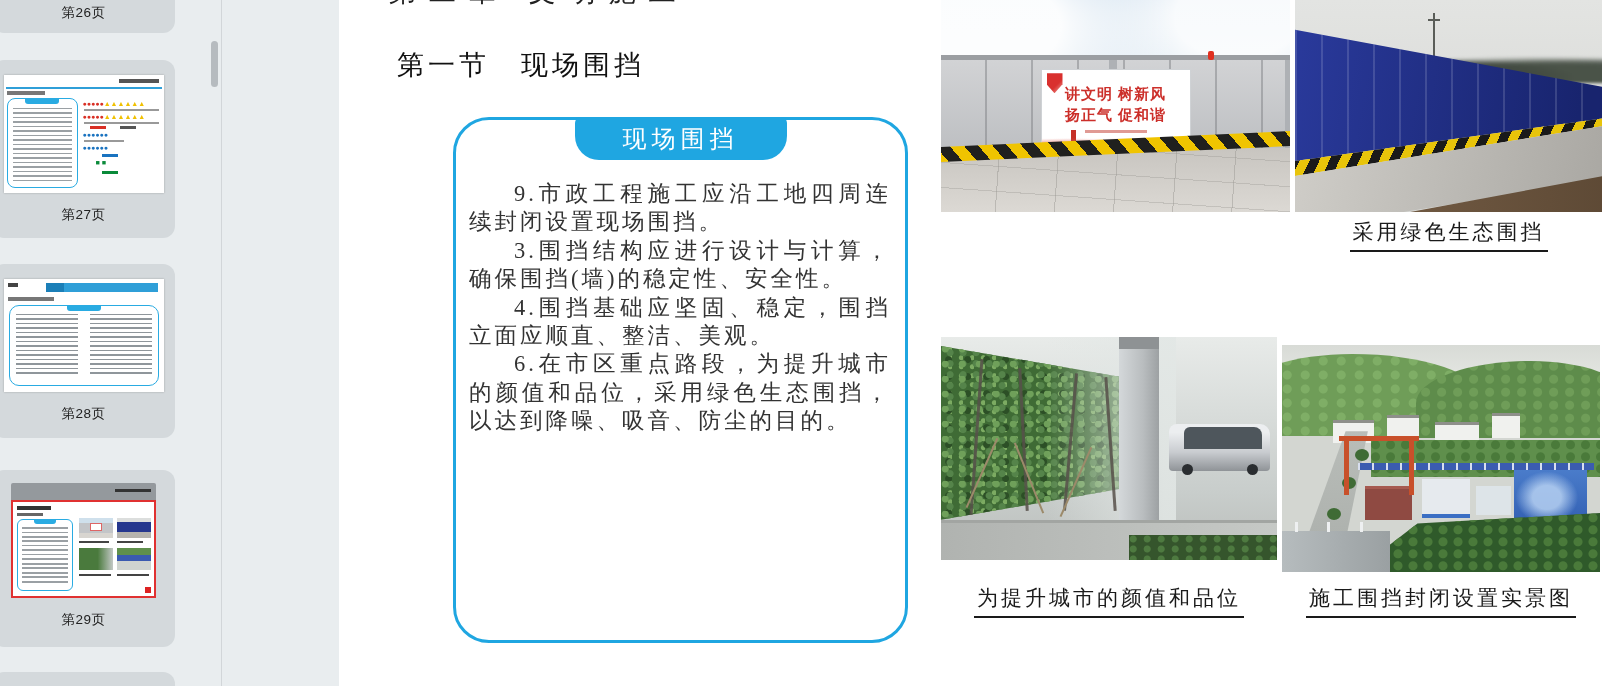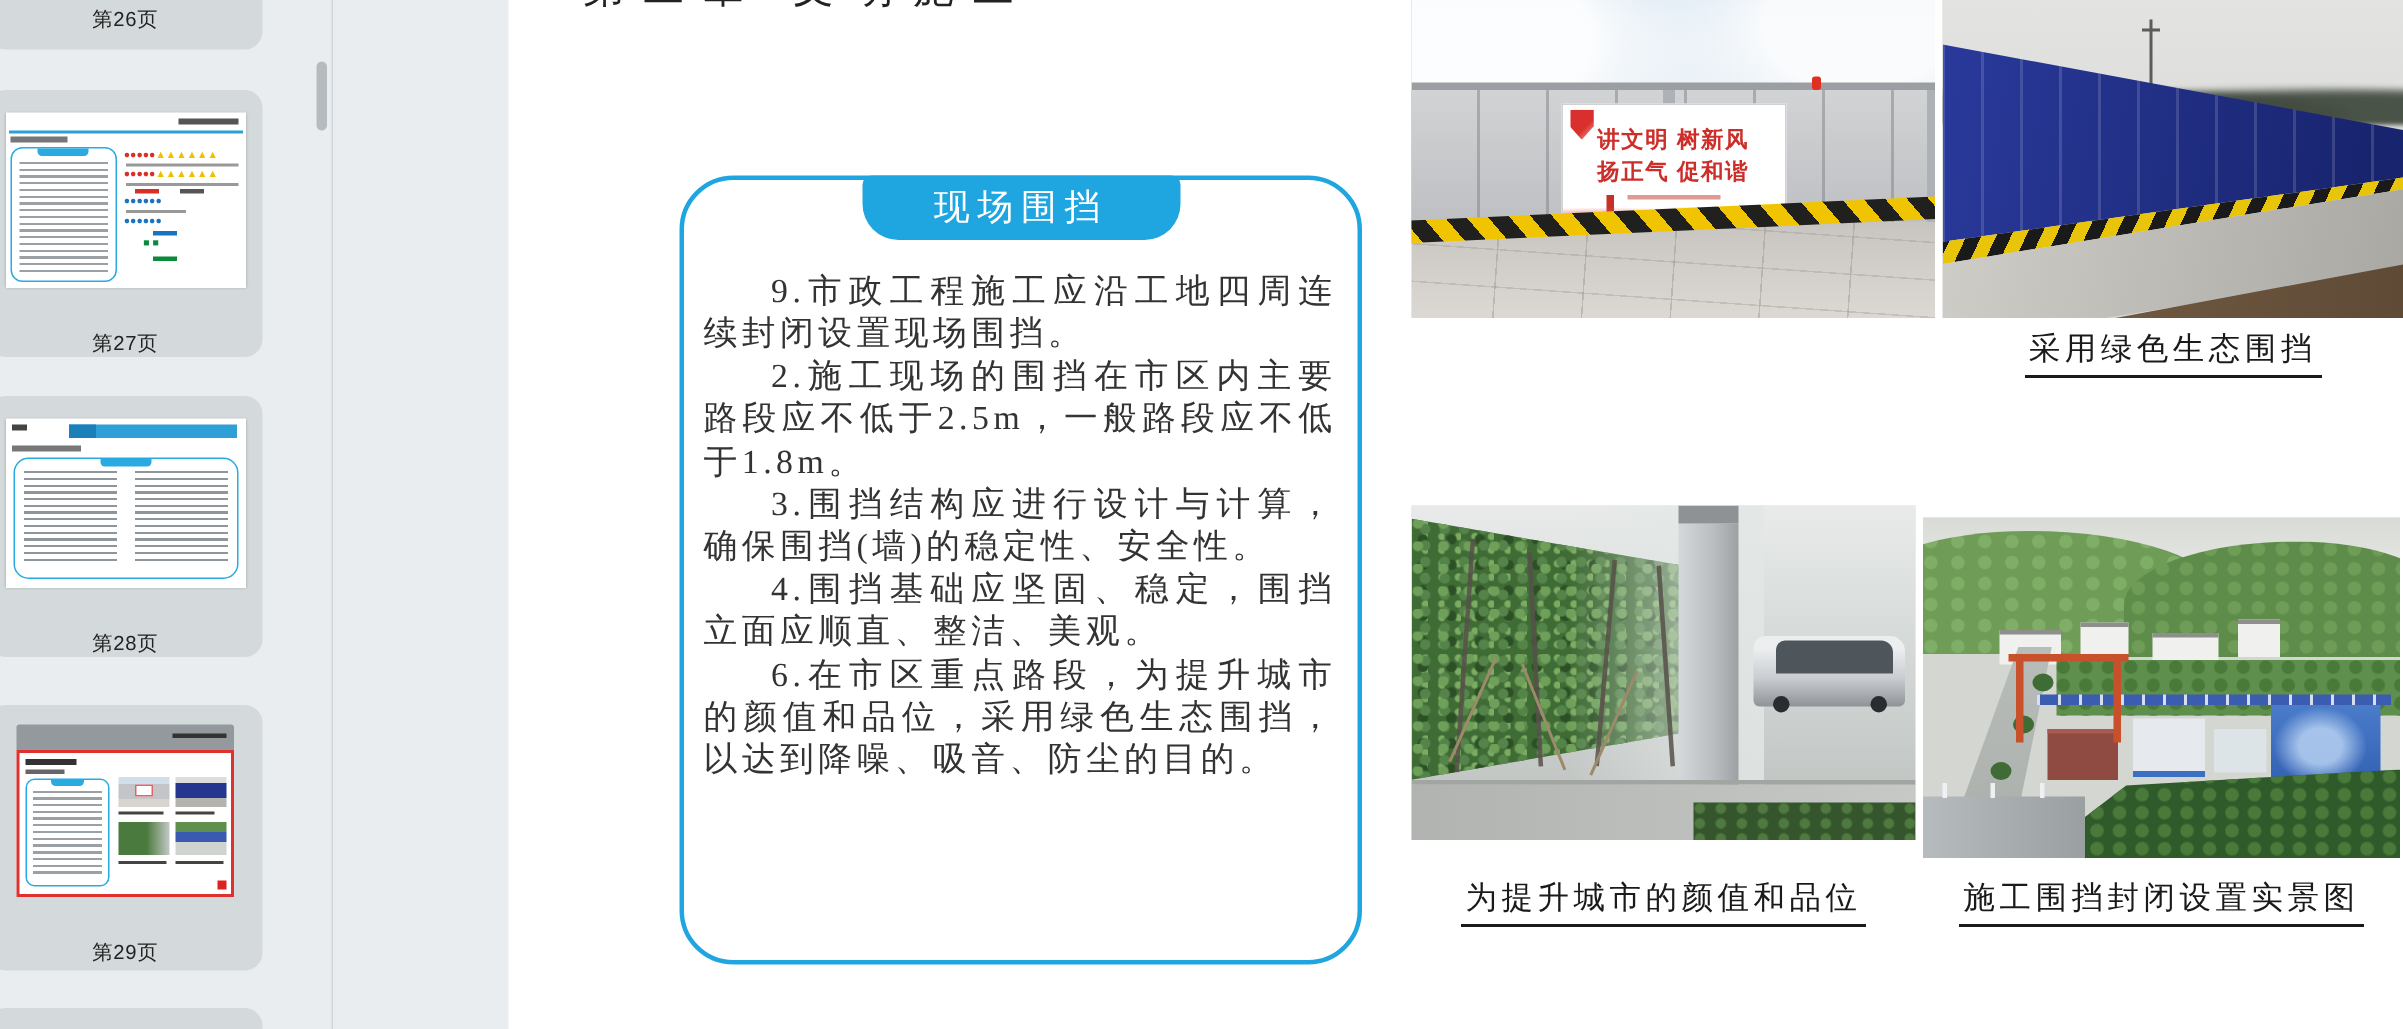--- a/index.html
+++ b/index.html
@@ -3,21 +3,21 @@
 <meta charset="utf-8">
 <style>
   * { box-sizing: border-box; }
   html,body { margin:0; padding:0; width:1602px; height:686px; overflow:hidden;
     background:#e9edef; font-family:"Liberation Sans","DejaVu Sans",sans-serif; }
 
   
   #sidebar { position:absolute; left:0; top:0; width:222px; height:686px; }
   .thumb-card { position:absolute; left:-8px; width:183px; background:#d4d9dc;
     border-radius:12px; display:flex; flex-direction:column; align-items:center; }
-  .page-label { font-size:13.5px; color:#222; margin-top:28px; letter-spacing:.5px; }
+  .page-label { font-size:13.5px; color:#222; margin-top:13px; letter-spacing:.5px; }
   .mini { position:relative; background:#fff; box-shadow:0 0 2px rgba(0,0,0,.25); margin-top:15px; }
 
   #card26 { top:-74px; height:107px; }
   #card26 .page-label { position:absolute; bottom:11px; margin:0; }
   #card27 { top:60px; height:178px; }
   #card28 { top:264px; height:174px; }
   #card29 { top:470px; height:177px; }
   #cardBottom { top:672px; height:60px; }
 
   
@@ -329,26 +329,26 @@
 
   <div class="thumb-card" id="cardBottom"></div>
 
   <div id="sb-scroll"></div>
   <div id="sb-divider"></div>
 </div>
 
 <div id="page">
 
   <div id="chapter" class="doc-font">第二章 文明施工</div>
+  <div id="section" class="doc-font">第一节　现场围挡</div>
 
   <div id="bluebox">
     <div id="bluebox-tab">现场围挡</div>
     <div id="boxtext" class="doc-font">
       <p>9.市政工程施工应沿工地四周连续封闭设置现场围挡。</p>
-      <p>2.施工现场的围挡在市区内主要路段应不低于2.5m，一般路段应不低于1.8m。</p>
       <p>3.围挡结构应进行设计与计算，确保围挡(墙)的稳定性、安全性。</p>
       <p>4.围挡基础应坚固、稳定，围挡立面应顺直、整洁、美观。</p>
       <p>6.在市区重点路段，为提升城市的颜值和品位，采用绿色生态围挡，以达到降噪、吸音、防尘的目的。</p>
     </div>
   </div>
 
   <div class="fig" id="fig1">
     <div class="f1-sky"></div>
     <div class="f1-fence">
       <div class="f1-reddot"></div>

